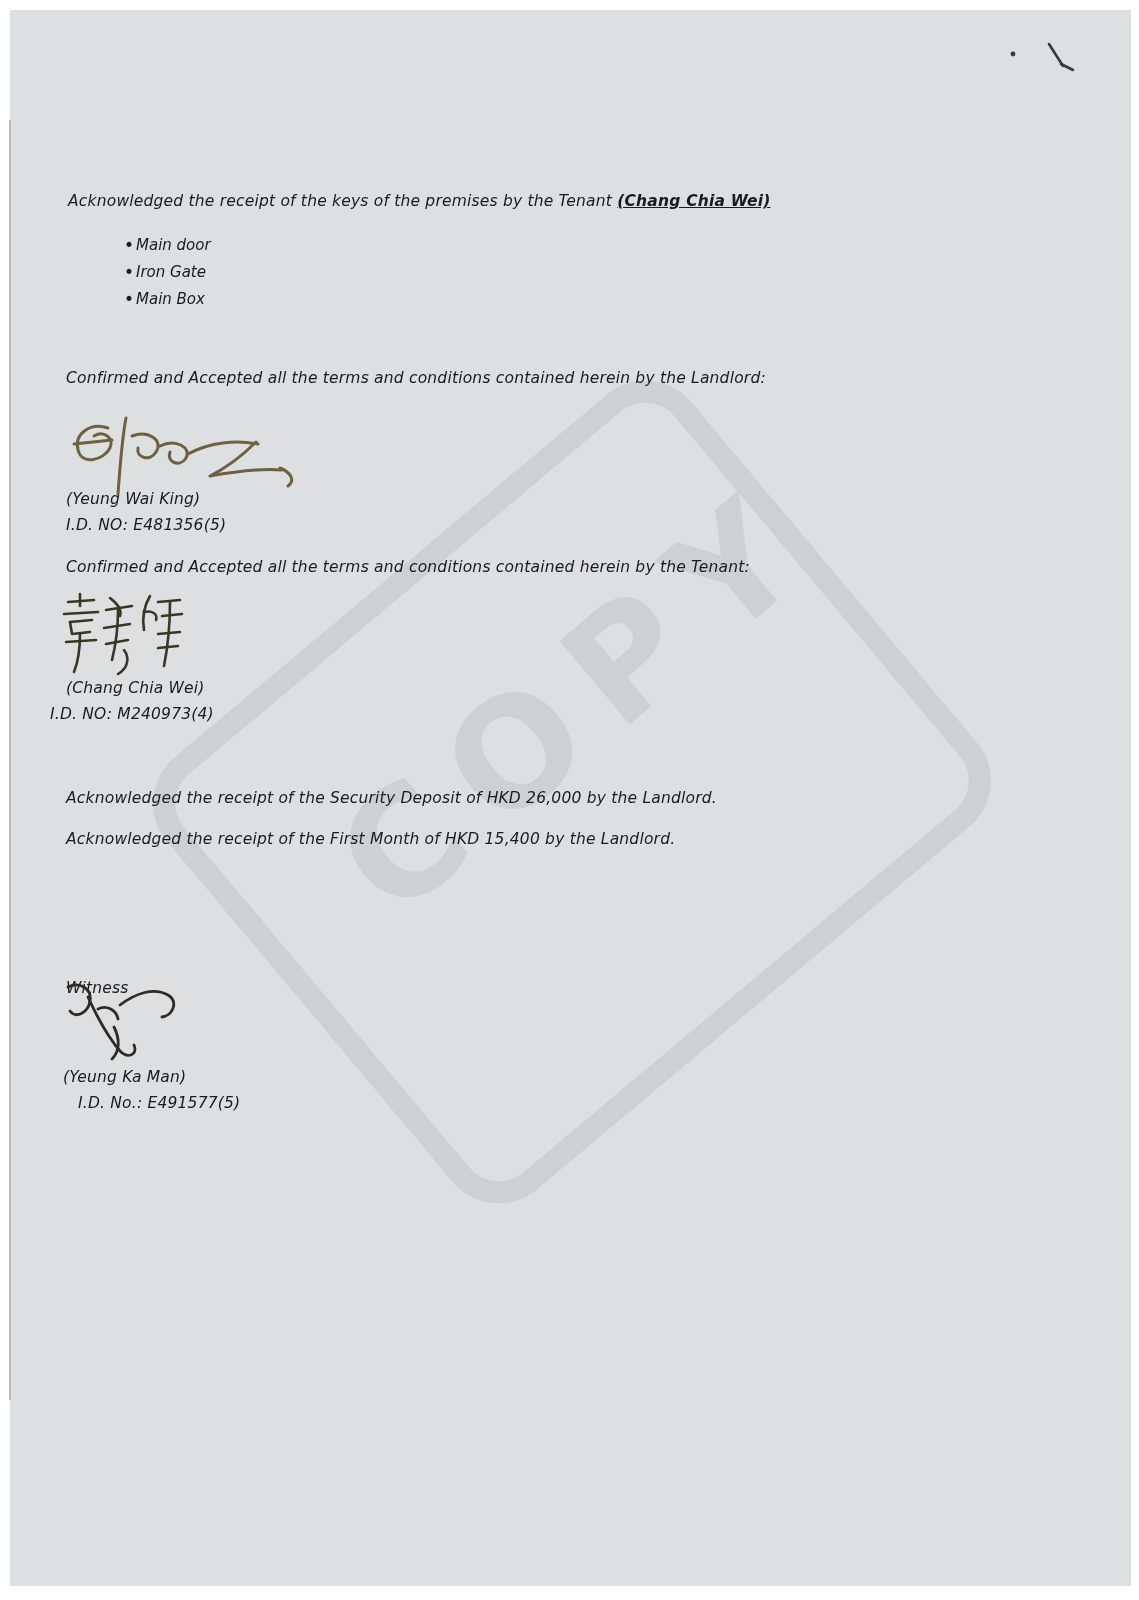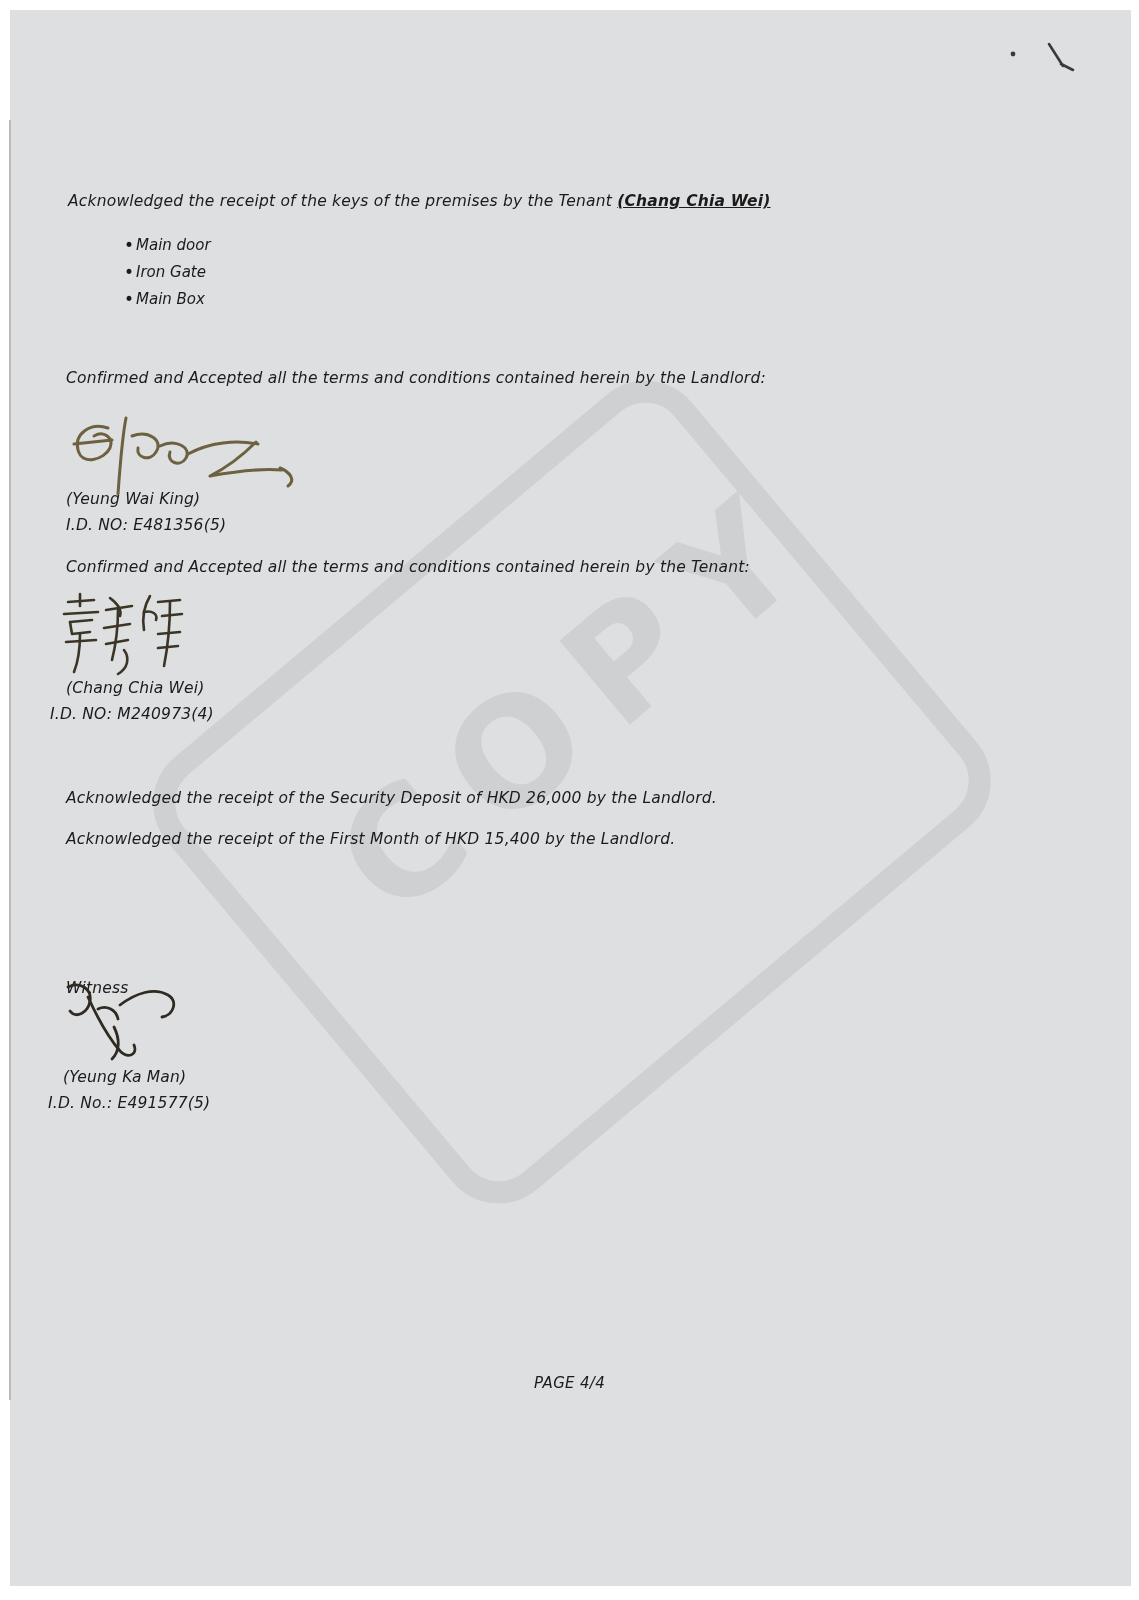--- a/index.html
+++ b/index.html
@@ -240,18 +240,17 @@
       <g fill="none" stroke="#2f2b22" stroke-width="2.8" stroke-linecap="round" stroke-linejoin="round">
         <path d="M10 12 C22 6, 34 14, 32 26 C30 38, 18 44, 12 36"></path>
         <path d="M30 22 C40 44, 50 62, 62 76 C70 84, 80 80, 76 70"></path>
         <path d="M40 34 C48 30, 58 34, 60 44"></path>
         <path d="M62 30 C78 18, 96 12, 110 20 C120 26, 116 40, 104 42"></path>
         <path d="M56 52 C62 64, 62 76, 54 84"></path>
       </g>
     </svg>
 
     <div class="line" style="left:63px; top:1068px;">(Yeung Ka Man)</div>
-    <div class="line" style="left:48px; top:1094px;">I.D. No.: E491577(5)</div>
-
-    <div class="footer">PAGE 4/4</div>
+    <div class="line" style="left:78px; top:1094px;">I.D. No.: E491577(5)</div>
+
 
   </div>
 </div>
 
 </body></html>

